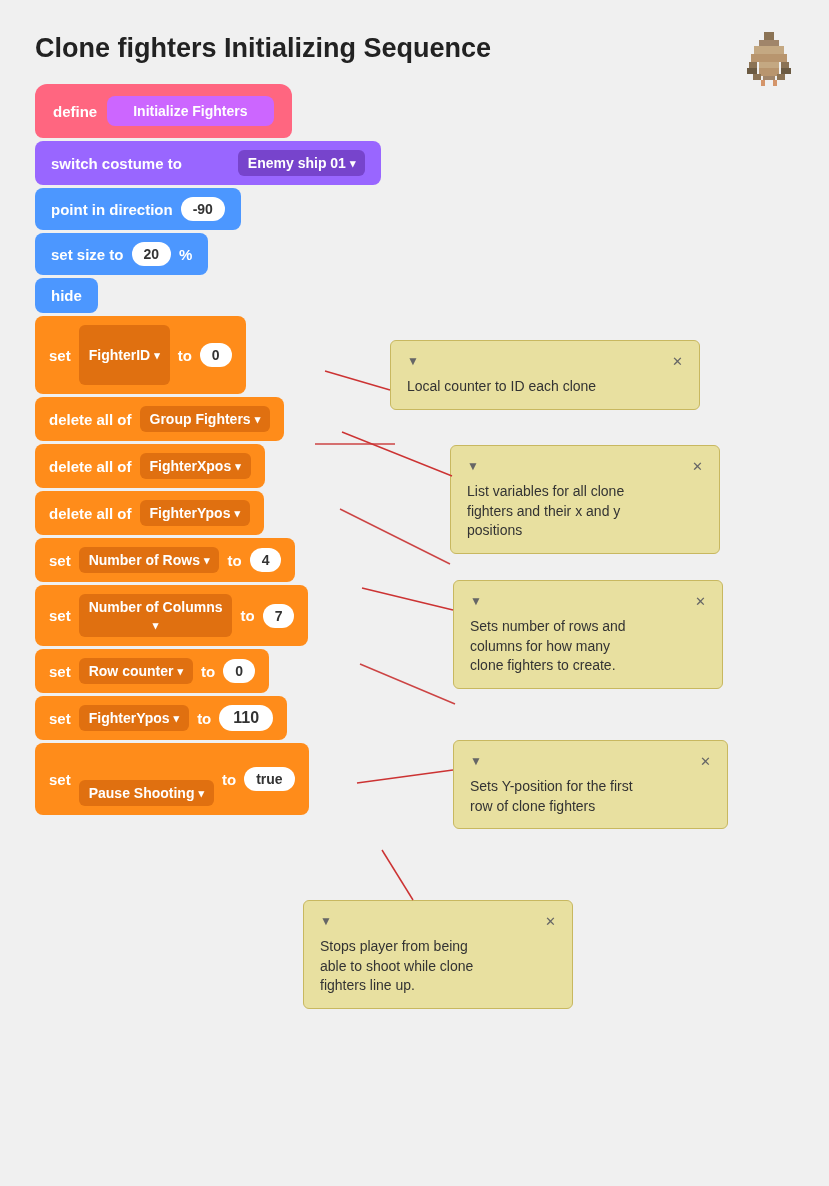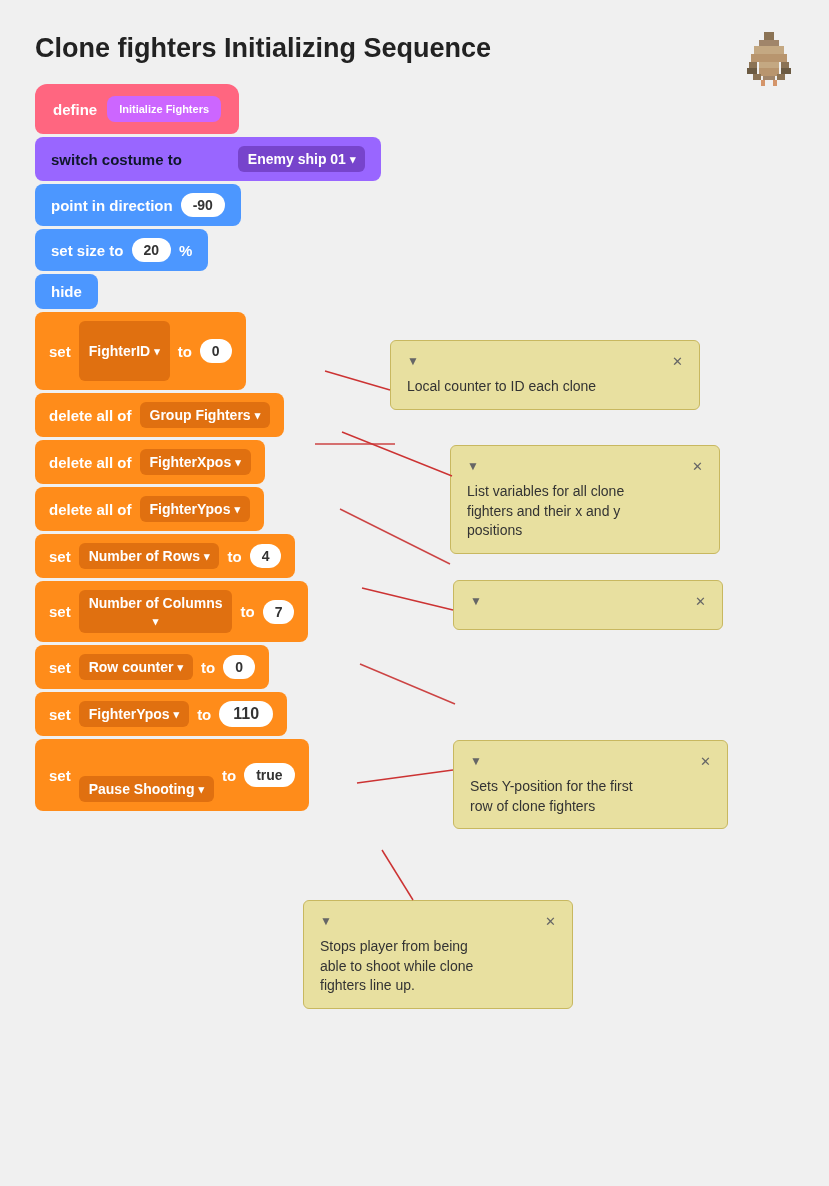--- a/index.html
+++ b/index.html
@@ -112,27 +112,27 @@
     <line x1="360" y1="590" x2="455" y2="630" stroke="#cc4444" stroke-width="1.5"></line>
 
     <line x1="355" y1="790" x2="455" y2="775" stroke="#cc4444" stroke-width="1.5"></line>
 
     <line x1="380" y1="860" x2="415" y2="920" stroke="#cc4444" stroke-width="1.5"></line>
   </svg>
 
   <div style="margin-bottom:3px;">
     <div style="background:#ff6680;border-radius:12px 12px 8px 8px;display:inline-flex;align-items:center;gap:10px;padding:12px 18px;">
       <span style="font-size:15px;font-weight:700;color:#fff;">define</span>
-      <span style="background:#cc66ff;border-radius:8px;padding:7px 12px;font-size:11px;font-weight:700;color:#fff;">Initialize Fighters</span>
+      <span style="background:#cc66ff;border-radius:8px;padding:7px 26px;font-size:14px;font-weight:700;color:#fff;">Initialize Fighters</span>
     </div>
   </div>
 
   <div style="margin-bottom:3px;">
     <div style="background:#9966ff;border-radius:8px;display:inline-flex;align-items:center;gap:8px;padding:9px 16px;">
-      <span style="font-size:15px;font-weight:600;color:#0f172a;">switch costume to</span>
+      <span style="font-size:15px;font-weight:600;color:#ffffff;">switch costume to</span>
       <span style="background:#7744cc;border-radius:6px;padding:5px 10px;color:#fff;font-weight:700;font-size:14px;display:inline-flex;align-items:center;gap:4px;margin-left:48px;">
         <span>Enemy ship 01</span>
         <span style="font-size:11px;">▾</span>
       </span>
     </div>
   </div>
 
   <div style="margin-bottom:3px;">
     <div style="background:#4c97ff;border-radius:8px;display:inline-flex;align-items:center;gap:8px;padding:9px 16px;">
       <span style="font-size:15px;font-weight:600;color:#fff;">point in direction</span>
@@ -276,20 +276,25 @@
     <span>fighters and their x and y</span><br>
     <span>positions</span>
   </div>
 </div>
 
 <div class="note-box" style="left:453px;top:580px;width:270px;">
   <div class="note-header">
     <span class="note-collapse">▼</span>
     <span class="note-close">✕</span>
   </div>
+  <div>
+    <span>Sets number of rows and</span><br>
+    <span>columns for how many</span><br>
+    <span>clone fighters to create.</span>
+  </div>
 </div>
 
 <div class="note-box" style="left:453px;top:740px;width:275px;">
   <div class="note-header">
     <span class="note-collapse">▼</span>
     <span class="note-close">✕</span>
   </div>
   <div>
     <span>Sets Y-position for the first</span><br>
     <span>row of clone fighters</span>

